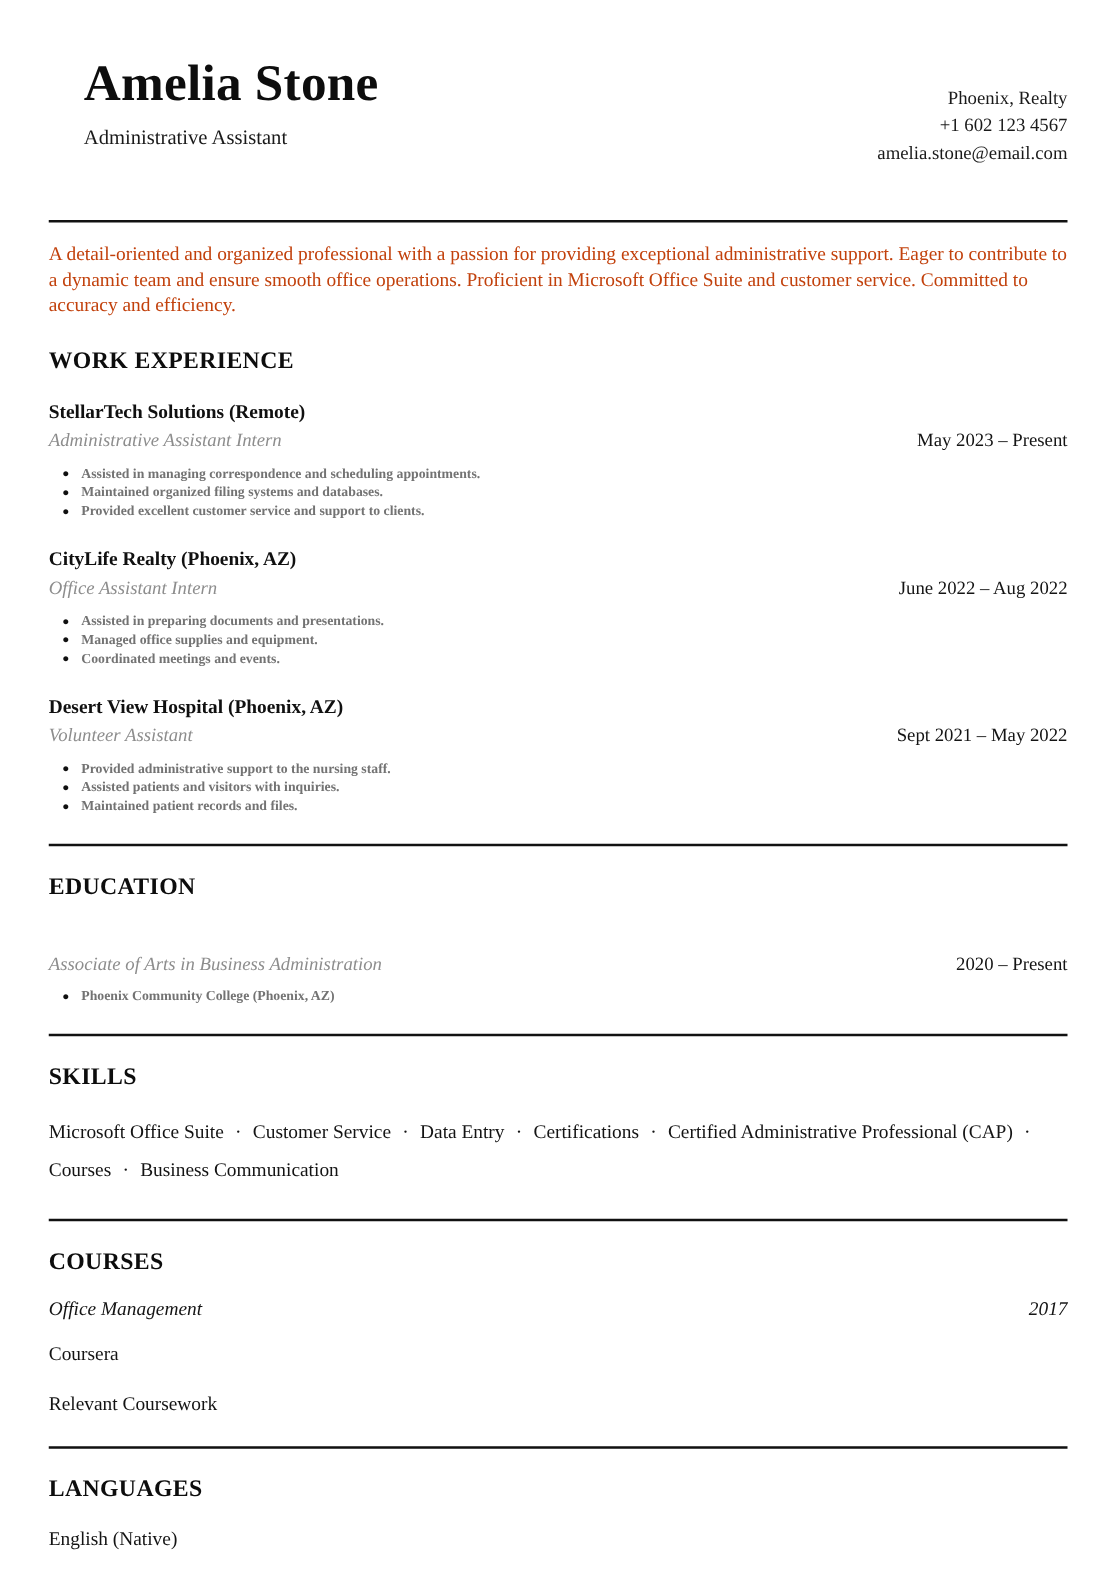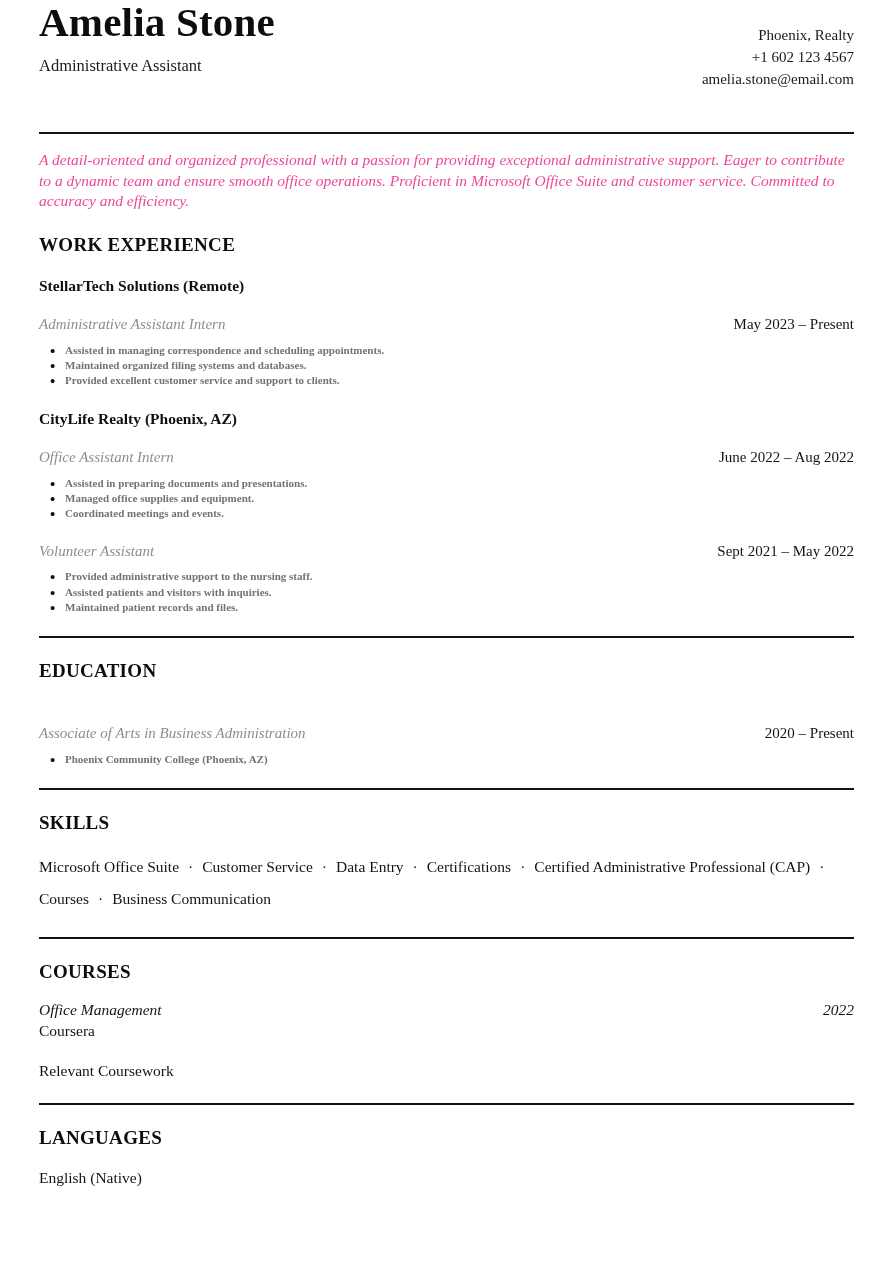--- a/index.html
+++ b/index.html
@@ -21,20 +21,22 @@
     overflow: hidden;
     box-sizing: border-box;
     padding: 0 39px;
   }
 
   
   .header {
     display: flex;
     justify-content: center;
     align-items: flex-start;
+    padding-top: 44px;
+    margin-left: 28px;
   }
   .header-left { flex: 1 1 auto; min-width: 0; }
   .name {
     font-size: 41px;
     font-weight: 700;
     line-height: 1.08;
     letter-spacing: 0.2px;
     margin: 0;
     color: #0d0d0d;
   }
@@ -62,23 +64,22 @@
     margin: 0;
   }
   .rule-header { margin-top: 42px; }
   .rule-section { margin-top: 22px; }
 
   
   .summary {
     font-size: 15.5px;
     line-height: 1.32;
     margin-top: 16px;
-    color: #ec4899;
+    color: #c2410c;
     text-align: left;
-    font-style: italic;
   }
 
   
   .section { margin-top: 22px; }
   .section-title {
     font-size: 19px;
     font-weight: 700;
     letter-spacing: 0.3px;
     color: #0d0d0d;
     margin: 0;
@@ -90,21 +91,21 @@
   .entry-org {
     font-size: 15.5px;
     font-weight: 700;
     color: #101010;
     line-height: 1.25;
   }
   .entry-line {
     display: flex;
     justify-content: space-between;
     align-items: baseline;
-    margin-top: 20px;
+    margin-top: 5px;
     gap: 16px;
   }
   .entry-title {
     font-size: 15px;
     font-style: italic;
     color: #8d8d8d;
     line-height: 1.25;
   }
   .entry-date {
     font-size: 15px;
@@ -191,21 +192,21 @@
   .course-year {
     font-size: 15.5px;
     color: #141414;
     white-space: nowrap;
     line-height: 1.3;
   }
   .course-provider {
     font-size: 15.5px;
     color: #141414;
     line-height: 1.3;
-    margin-top: 1px;
+    margin-top: 16px;
   }
   .course-extra {
     font-size: 15.5px;
     color: #141414;
     line-height: 1.3;
     margin-top: 20px;
   }
 
   
   .lang-item {
@@ -260,20 +261,21 @@
           <div class="entry-date">June 2022 – Aug 2022</div>
         </div>
         <ul class="bullets">
           <li>Assisted in preparing documents and presentations.</li>
           <li>Managed office supplies and equipment.</li>
           <li>Coordinated meetings and events.</li>
         </ul>
       </div>
 
       <div class="entry">
+        <div class="entry-org">Desert View Hospital (Phoenix, AZ)</div>
         <div class="entry-line">
           <div class="entry-title">Volunteer Assistant</div>
           <div class="entry-date">Sept 2021 – May 2022</div>
         </div>
         <ul class="bullets">
           <li>Provided administrative support to the nursing staff.</li>
           <li>Assisted patients and visitors with inquiries.</li>
           <li>Maintained patient records and files.</li>
         </ul>
       </div>
@@ -301,21 +303,21 @@
     <div class="skills-wrap" id="skills-wrap"><span class="skill-item">Microsoft Office Suite</span><span class="skill-sep">·</span><span class="skill-item">Customer Service</span><span class="skill-sep">·</span><span class="skill-item">Data Entry</span><span class="skill-sep">·</span><span class="skill-item">Certifications</span><span class="skill-sep">·</span><span class="skill-item">Certified Administrative Professional (CAP)</span><span class="skill-sep">·</span><span class="skill-item">Courses</span><span class="skill-sep">·</span><span class="skill-item">Business Communication</span></div>
   </div>
 
   <hr class="rule rule-section">
 
   <div class="section">
     <h2 class="section-title">COURSES</h2>
     <div class="course">
       <div class="course-line">
         <div class="course-name">Office Management</div>
-        <div class="course-year">2022</div>
+        <div class="course-year">2017</div>
       </div>
       <div class="course-provider">Coursera</div>
     </div>
     <div class="course-extra">Relevant Coursework</div>
   </div>
 
   <hr class="rule rule-section">
 
   <div class="section">
     <h2 class="section-title">LANGUAGES</h2>

